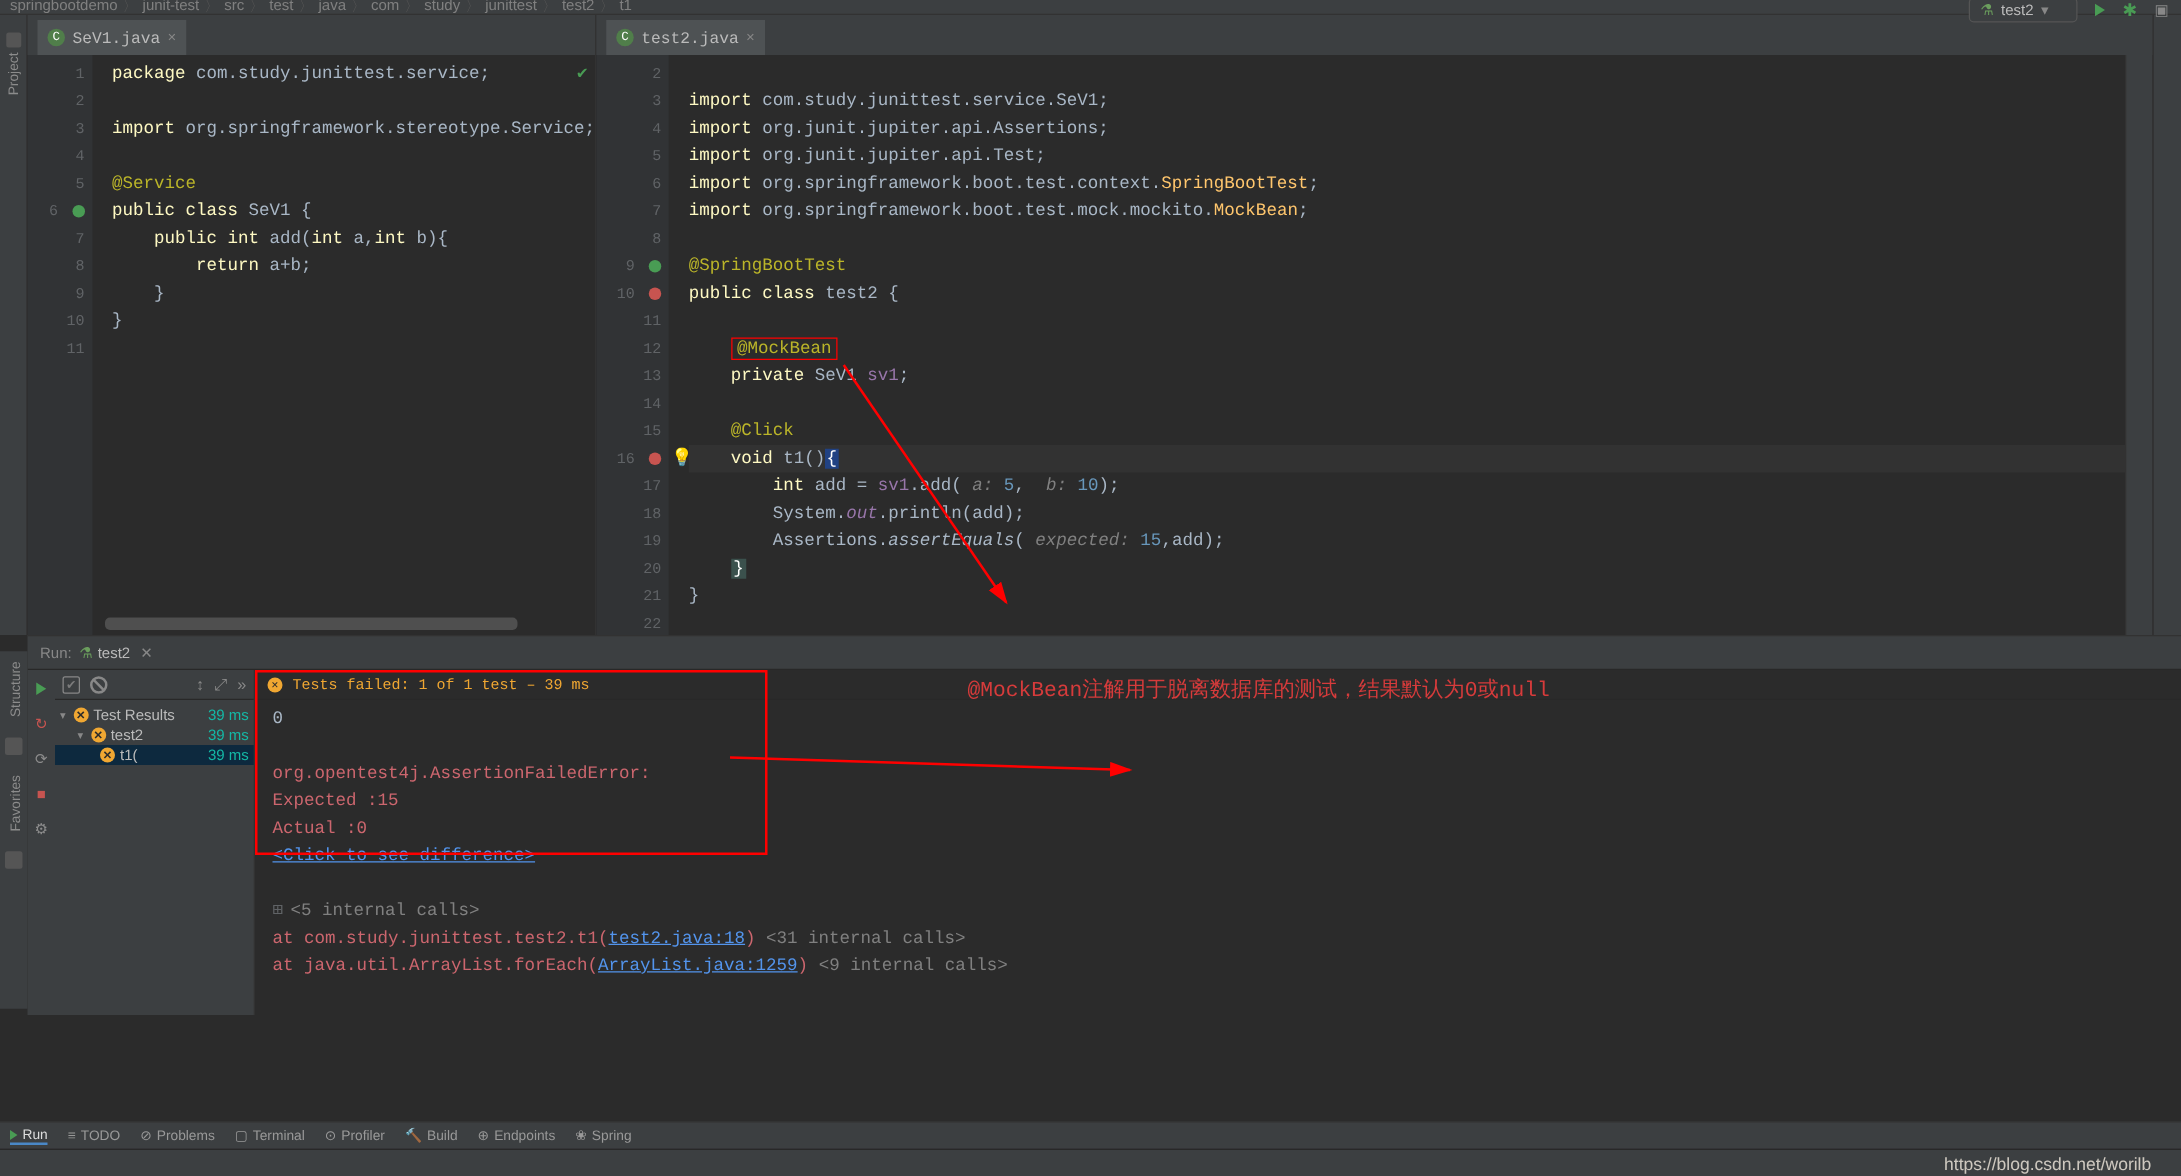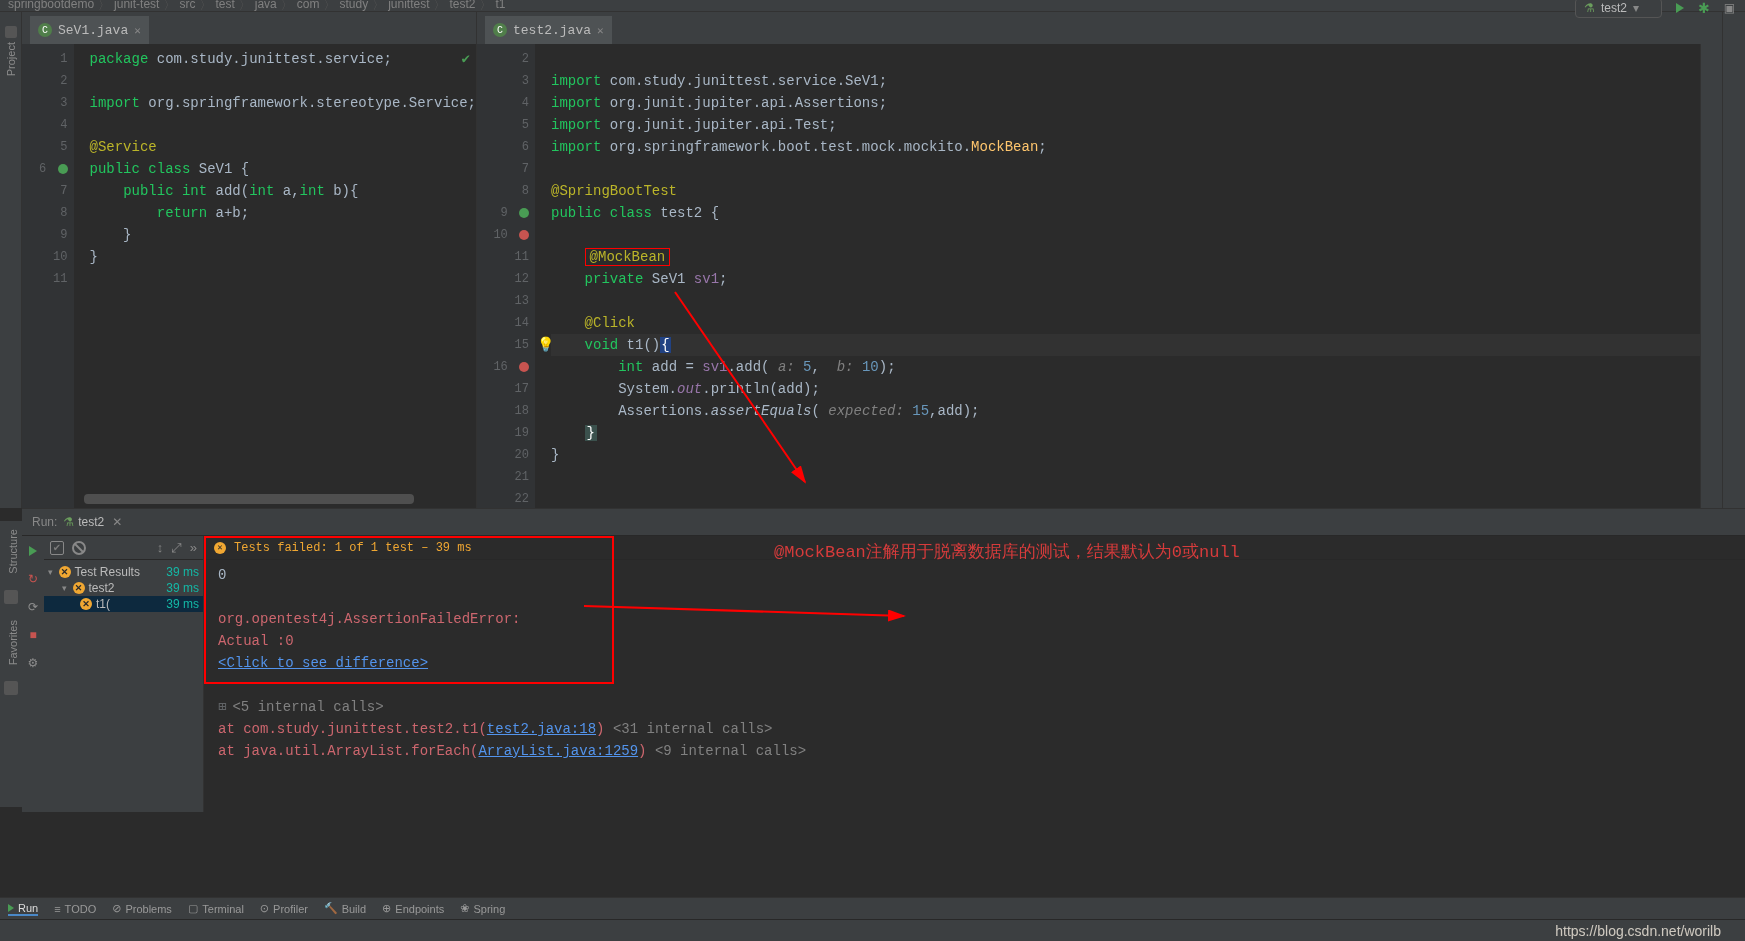--- a/index.html
+++ b/index.html
@@ -32,21 +32,21 @@
 .tab .x { color:#888; font-size:11px; }
 
 .code-area { flex:1; display:flex; overflow:hidden; }
 .gutter { width:52px; background:#313335; color:#606366; text-align:right; padding:4px 6px 0 0; line-height:22px; font-size:12px; }
 .gutter div { height:22px; }
 .gut-ico { display:inline-block; width:10px; height:10px; border-radius:50%; margin-left:4px; vertical-align:middle; }
 .g-green { background:#499c54; }
 .g-red { background:#c75450; }
 .code-lines { flex:1; padding:4px 0 0 16px; line-height:22px; font-size:14px; position:relative; }
 .ln { height:22px; white-space:pre; }
-.kw { color:#22c55e; }
+.kw { color:#fef9c3; }
 .ann { color:#bbb529; }
 .num { color:#6897bb; }
 .fld { color:#9876aa; }
 .ital { font-style:italic; color:#9876aa;}
 .cmt { color:#808080; }
 .param { color:#808080; font-style:italic; }
 .hl-line { background:#323232; }
 .caret-box { background:#214283; color:#fff; padding:0 1px; }
 .red-box { border:1px solid #f00; padding:0 4px; }
 .bulb { color:#f0a732; position:absolute; left:-14px; }
@@ -211,20 +211,21 @@
             <div>19</div>
             <div>20</div>
             <div>21</div>
             <div>22</div>
         </div>
         <div class="code-lines" style="position:relative">
           <div class="ln"></div>
           <div class="ln"><span class="kw">import</span> com.study.junittest.service.SeV1;</div>
           <div class="ln"><span class="kw">import</span> org.junit.jupiter.api.Assertions;</div>
           <div class="ln"><span class="kw">import</span> org.junit.jupiter.api.Test;</div>
+          <div class="ln"><span class="kw">import</span> org.springframework.boot.test.context.<span style="color:#ffc66d">SpringBootTest</span>;</div>
           <div class="ln"><span class="kw">import</span> org.springframework.boot.test.mock.mockito.<span style="color:#ffc66d">MockBean</span>;</div>
           <div class="ln"></div>
           <div class="ln"><span class="ann">@SpringBootTest</span></div>
           <div class="ln"><span class="kw">public class</span> test2 {</div>
           <div class="ln"></div>
           <div class="ln">    <span class="red-box"><span class="ann">@MockBean</span></span></div>
           <div class="ln">    <span class="kw">private</span> SeV1 <span class="fld">sv1</span>;</div>
           <div class="ln"></div>
           <div class="ln">    <span class="ann">@Click</span></div>
           <div class="ln hl-line" style="position:relative"><span class="bulb">💡</span>    <span class="kw">void</span> t1()<span class="caret-box">{</span></div>
@@ -307,20 +308,21 @@
 
   <div class="console code">
     <div class="console-head">
       <span class="status-ico" style="margin-right:8px">✕</span>
       <span class="stat">Tests failed: 1 of 1 test – 39 ms</span>
     </div>
     <div class="console-body">
       <div>0</div>
       <div style="height:22px"></div>
       <div><span class="err">org.opentest4j.AssertionFailedError: </span></div>
+      <div><span class="err">Expected :15</span></div>
       <div><span class="err">Actual   :0</span></div>
       <div><span class="link">&lt;Click to see difference&gt;</span></div>
       <div style="height:22px"></div>
       <div><span class="fold-m">⊞</span><span class="cmt">&lt;5 internal calls&gt;</span></div>
       <div><span class="err">    at com.study.junittest.test2.t1(</span><span class="link">test2.java:18</span><span class="err">) </span><span class="cmt">&lt;31 internal calls&gt;</span></div>
       <div><span class="err">    at java.util.ArrayList.forEach(</span><span class="link">ArrayList.java:1259</span><span class="err">) </span><span class="cmt">&lt;9 internal calls&gt;</span></div>
     </div>
 
     <div class="red-rect" style="left:0; top:0; width:410px; height:148px;"></div>
 

